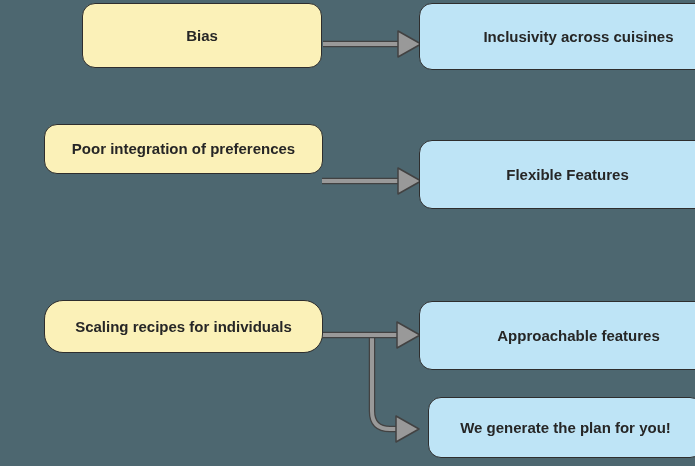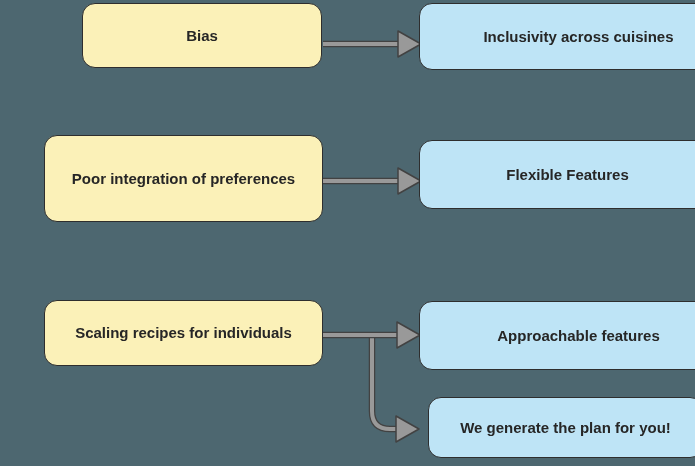--- a/index.html
+++ b/index.html
@@ -76,29 +76,29 @@
   </svg>
 
   <div class="node node--problem" style="left:38px;top:3px;width:240px;height:65px;">
     <span>Bias</span>
   </div>
 
   <div class="node node--solution" style="left:375px;top:3px;width:319px;height:67px;">
     <span>Inclusivity across cuisines</span>
   </div>
 
-  <div class="node node--problem" style="left:0px;top:135px;width:279px;height:87px;">
+  <div class="node node--problem" style="left:0px;top:124px;width:279px;height:50px;">
     <span>Poor integration of preferences</span>
   </div>
 
   <div class="node node--solution" style="left:375px;top:140px;width:297px;height:69px;">
     <span>Flexible Features</span>
   </div>
 
-  <div class="node node--problem" style="left:0px;top:300px;width:279px;height:66px;">
+  <div class="node node--problem" style="left:0px;top:300px;width:279px;height:53px;border-radius:19px;">
     <span>Scaling recipes for individuals</span>
   </div>
 
   <div class="node node--solution" style="left:375px;top:301px;width:319px;height:69px;">
     <span>Approachable features</span>
   </div>
 
   <div class="node node--solution" style="left:384px;top:397px;width:275px;height:61px;">
     <span>We generate the plan for you!</span>
   </div>

